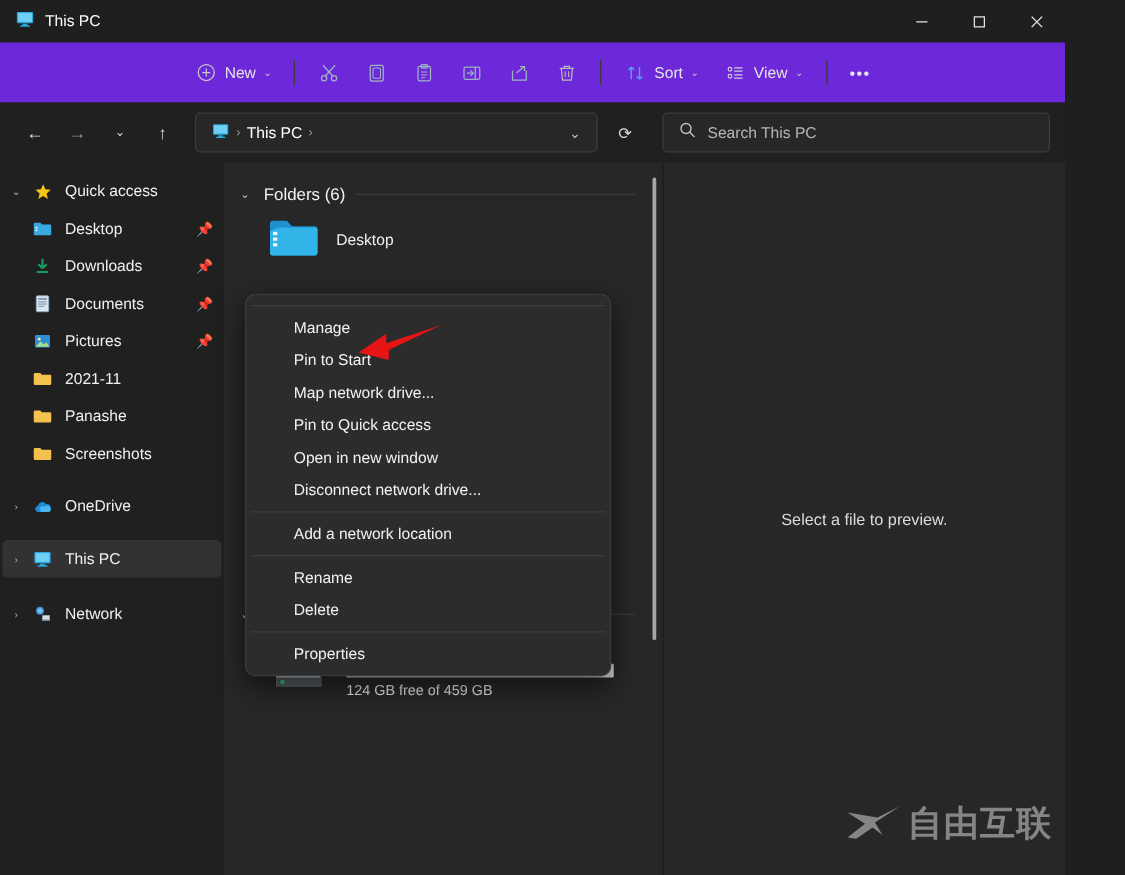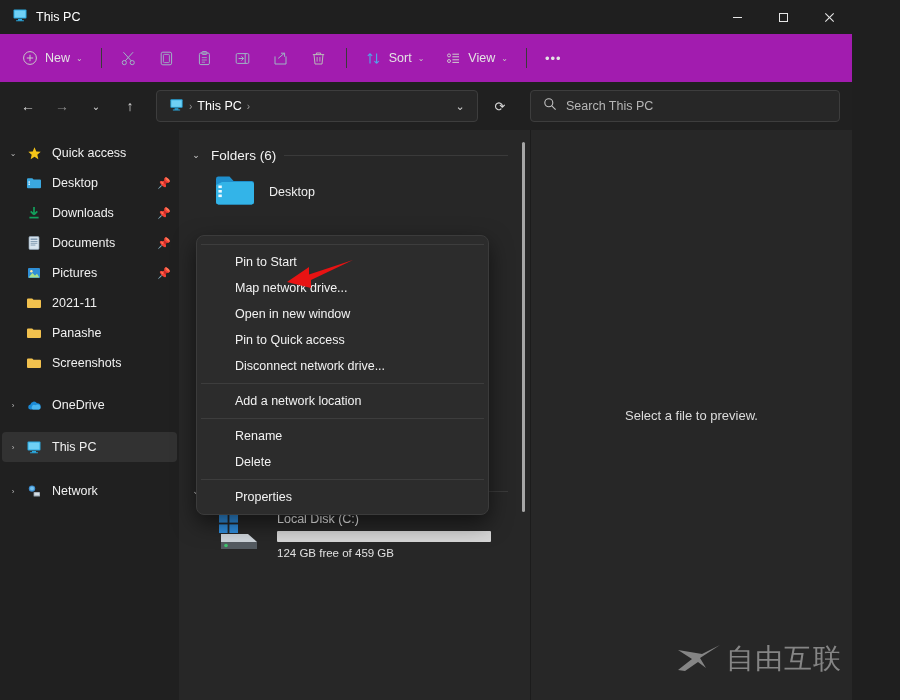--- a/index.html
+++ b/index.html
@@ -13,21 +13,21 @@
   .app { position: relative; width: 852px; height: 700px; display: flex; flex-direction: column; background: #202020; }
 
   
   .titlebar { height: 34px; display: flex; align-items: center; background: #1f1f1f; flex: 0 0 34px; }
   .title-left { display: flex; align-items: center; gap: 8px; padding-left: 12px; flex: 1; }
   .title-text { font-size: 12.5px; color: #ffffff; }
   .win-ctrls { display: flex; height: 34px; }
   .win-btn { width: 46px; height: 34px; display: flex; align-items: center; justify-content: center; color: #e6e6e6; font-size: 11px; }
 
   
-  .toolbar { height: 48px; flex: 0 0 48px; display: flex; align-items: center; padding: 0 12px; background: #a21caf; gap: 2px; }
+  .toolbar { height: 48px; flex: 0 0 48px; display: flex; align-items: center; padding: 0 12px; background: #6d28d9; gap: 2px; justify-content: center; }
   .tb-btn { height: 32px; display: flex; align-items: center; gap: 6px; padding: 0 9px; border-radius: 4px; color: #e4e4e4; font-size: 12.5px; }
   .tb-icon { width: 18px; height: 18px; display: flex; align-items: center; justify-content: center; }
   .tb-sep { width: 1px; height: 20px; background: #3a3a3a; margin: 0 7px; }
   .chev { font-size: 8px; color: #c8c8c8; }
 
   
   .addrrow { height: 48px; flex: 0 0 48px; display: flex; align-items: center; padding: 0 12px; gap: 2px; background: #202020; }
   .nav-btn { width: 32px; height: 32px; display: flex; align-items: center; justify-content: center; border-radius: 4px; color: #d8d8d8; font-size: 14px; }
   .nav-btn.dim { color: #8a8a8a; }
   .addrbox { flex: 0 0 322px; height: 32px; margin-left: 8px; background: #272727; border: 1px solid #3d3d3d; border-radius: 4px; display: flex; align-items: center; padding: 0 4px 0 8px; }
@@ -92,21 +92,21 @@
   }
   .ctxitem { height: 26px; display: flex; align-items: center; padding: 0 16px 0 38px; font-size: 12.5px; color: #f2f2f2; }
   .ctxitem.bold { font-weight: bold; height: 28px; }
   .ctxsep { height: 1px; background: #3d3d3d; margin: 4px 4px; }
 
   
   .redarrow { position: absolute; left: 287px; top: 258px; z-index: 60; pointer-events: none; }
 
   
   .watermark { position: absolute; right: 10px; bottom: 22px; z-index: 30; display: flex; align-items: center; gap: 4px; opacity: .82; pointer-events: none; }
-  .wm-cn { font-family: "DejaVu Sans", sans-serif; font-size: 28px; font-weight: normal; color: #9a9a9a; letter-spacing: 1px; }
+  .wm-cn { font-family: "DejaVu Sans", sans-serif; font-size: 28px; font-weight: bold; color: #9a9a9a; letter-spacing: 1px; }
 </style>
 </head>
 <body>
 
 <div class="app">
 
   <div class="titlebar">
     <div class="title-left">
       <span>
         <svg width="16" height="16" viewBox="0 0 16 16">
@@ -465,24 +465,25 @@
     </div>
 
     <div class="preview">
       <span class="preview-text">Select a file to preview.</span>
     </div>
   </div>
 
 
   <div class="ctxmenu">
     <div class="ctxsep"></div>
+    <div class="ctxitem">Manage</div>
     <div class="ctxitem">Pin to Start</div>
     <div class="ctxitem">Map network drive...</div>
+    <div class="ctxitem">Pin to Quick access</div>
     <div class="ctxitem">Open in new window</div>
-    <div class="ctxitem">Pin to Quick access</div>
     <div class="ctxitem">Disconnect network drive...</div>
     <div class="ctxsep"></div>
     <div class="ctxitem">Add a network location</div>
     <div class="ctxsep"></div>
     <div class="ctxitem">Rename</div>
     <div class="ctxitem">Delete</div>
     <div class="ctxsep"></div>
     <div class="ctxitem">Properties</div>
   </div>
 

